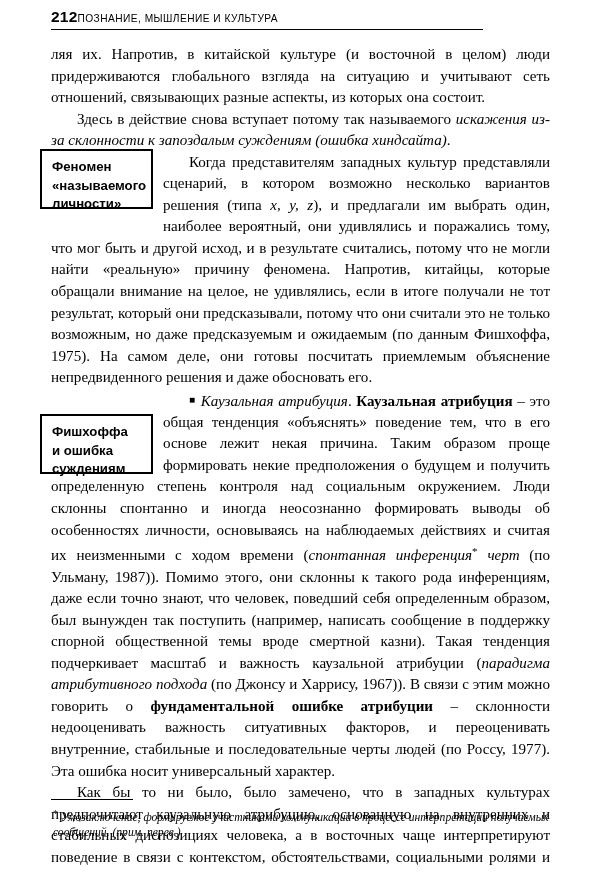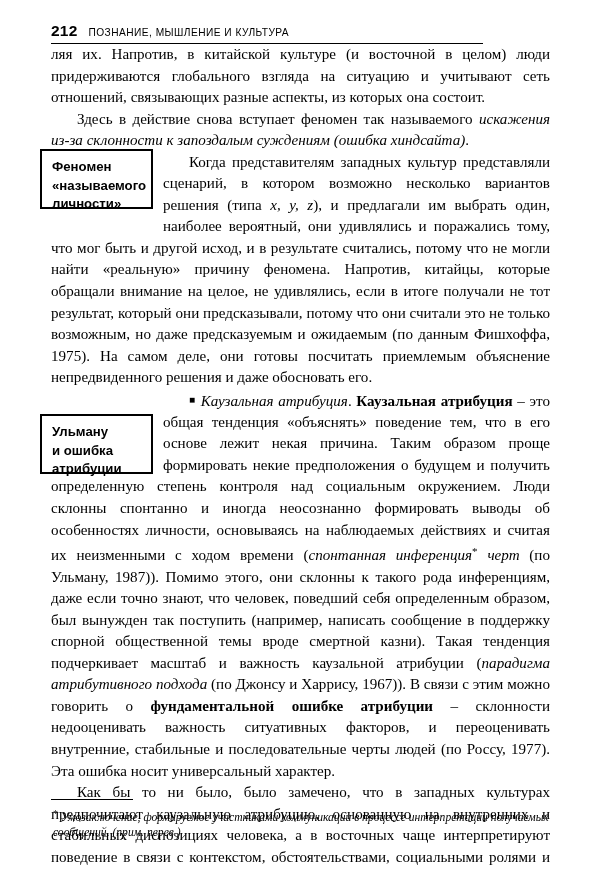--- a/index.html
+++ b/index.html
@@ -22,27 +22,26 @@
     left: 0; top: 0;
     width: 600px;
     height: 872px;
     background: #fff;
   }
 
   
   .runhead {
     position: absolute;
     left: 51px;
-    top: 22px;
+    top: 8px;
     width: 432px;
     border-bottom: 1.6px solid #000;
     padding-bottom: 3px;
     display: flex;
     align-items: baseline;
-    gap: 11px;
   }
   .runhead-folio {
     font-family: "Liberation Sans", "DejaVu Sans", sans-serif;
     font-weight: bold;
     font-size: 15.5px;
     letter-spacing: 0.2px;
   }
   .runhead-title {
     font-family: "Liberation Sans", "DejaVu Sans", sans-serif;
     font-size: 10.2px;
@@ -158,37 +157,37 @@
 
   <div class="runhead">
     <span class="runhead-folio">212</span>
     <span class="runhead-title">ПОЗНАНИЕ, МЫШЛЕНИЕ И КУЛЬТУРА</span>
   </div>
 
   <div class="column">
 
     <p class="p-noindent"><span>ляя их. Напротив, в китайской культуре (и восточной в целом) люди придерживаются глобального взгляда на ситуацию и учитывают сеть отношений, связывающих разные аспекты, из которых она состоит.</span></p>
 
-    <p class="p-indent"><span>Здесь в действие снова вступает феномен так называемого </span><i>искажения из-за склонности к запоздалым суждениям (ошибка хиндсайта)</i><span>.</span></p>
+    <p class="p-indent"><span>Здесь в действие снова вступает потому так называемого </span><i>искажения из-за склонности к запоздалым суждениям (ошибка хиндсайта)</i><span>.</span></p>
 
     <p class="p-indent"><span class="cutout cutout-1"></span><span>Когда представителям западных культур представляли сценарий, в котором возможно несколько вариантов решения (типа </span><i>x, y, z</i><span>), и предлагали им выбрать один, наиболее вероятный, они удивлялись и поражались тому, что мог быть и другой исход, и в результате считались, потому что не могли найти «реальную» причину феномена. Напротив, китайцы, которые обращали внимание на целое, не удивлялись, если в итоге получали не тот результат, который они предсказывали, потому что они считали это не только возможным, но даже предсказуемым и ожидаемым (по данным Фишхоффа, 1975). На самом деле, они готовы посчитать приемлемым объяснение непредвиденного решения и даже обосновать его.</span></p>
 
     <p class="p-indent"><span class="bullet-sq">■</span> <i>Каузальная атрибуция</i><span>. </span><b>Каузальная атрибуция</b><span class="cutout cutout-2"></span><span> – это общая тенденция «объяснять» поведение тем, что в его основе лежит некая причина. Таким образом проще формировать некие предположения о будущем и получить определенную степень контроля над социальным окружением. Люди склонны спонтанно и иногда неосознанно формировать выводы об особенностях личности, основываясь на наблюдаемых действиях и считая их неизменными с ходом времени (</span><i>спонтанная инференция</i><span class="fn-marker">*</span><i> черт</i><span> (по Ульману, 1987)). Помимо этого, они склонны к такого рода инференциям, даже если точно знают, что человек, поведший себя определенным образом, был вынужден так поступить (например, написать сообщение в поддержку спорной общественной темы вроде смертной казни). Такая тенденция подчеркивает масштаб и важность каузальной атрибуции (</span><i>парадигма атрибутивного подхода</i><span> (по Джонсу и Харрису, 1967)). В связи с этим можно говорить о </span><b>фундаментальной ошибке атрибуции</b><span> – склонности недооценивать важность ситуативных факторов, и переоценивать внутренние, стабильные и последовательные черты людей (по Россу, 1977). Эта ошибка носит универсальный характер.</span></p>
 
     <p class="p-indent"><span>Как бы то ни было, было замечено, что в западных культурах предпочитают каузальную атрибуцию, основанную на внутренних и стабильных диспозициях человека, а в восточных чаще интерпретируют поведение в связи с контекстом, обстоятельствами, социальными ролями и обязательствами. Например, американцы объясняют поведе-</span></p>
   </div>
 
   <div class="callout callout-1">
     <span class="line">Феномен</span>
     <span class="line">«называемого</span>
     <span class="line">личности»</span>
   </div>
 
   <div class="callout callout-2">
-    <span class="line">Ульману</span>
+    <span class="line">Фишхоффа</span>
     <span class="line">и ошибка</span>
-    <span class="line">атрибуции</span>
+    <span class="line">суждениям</span>
   </div>
 
   <div class="footnote-rule"></div>
   <div class="footnote"><span class="fn-star">*</span><span> Умозаключение, формируемое участниками коммуникации в процессе интерпретации получаемых сообщений. (прим. перев.)</span></div>
 
 </div>
 
 </body></html>

